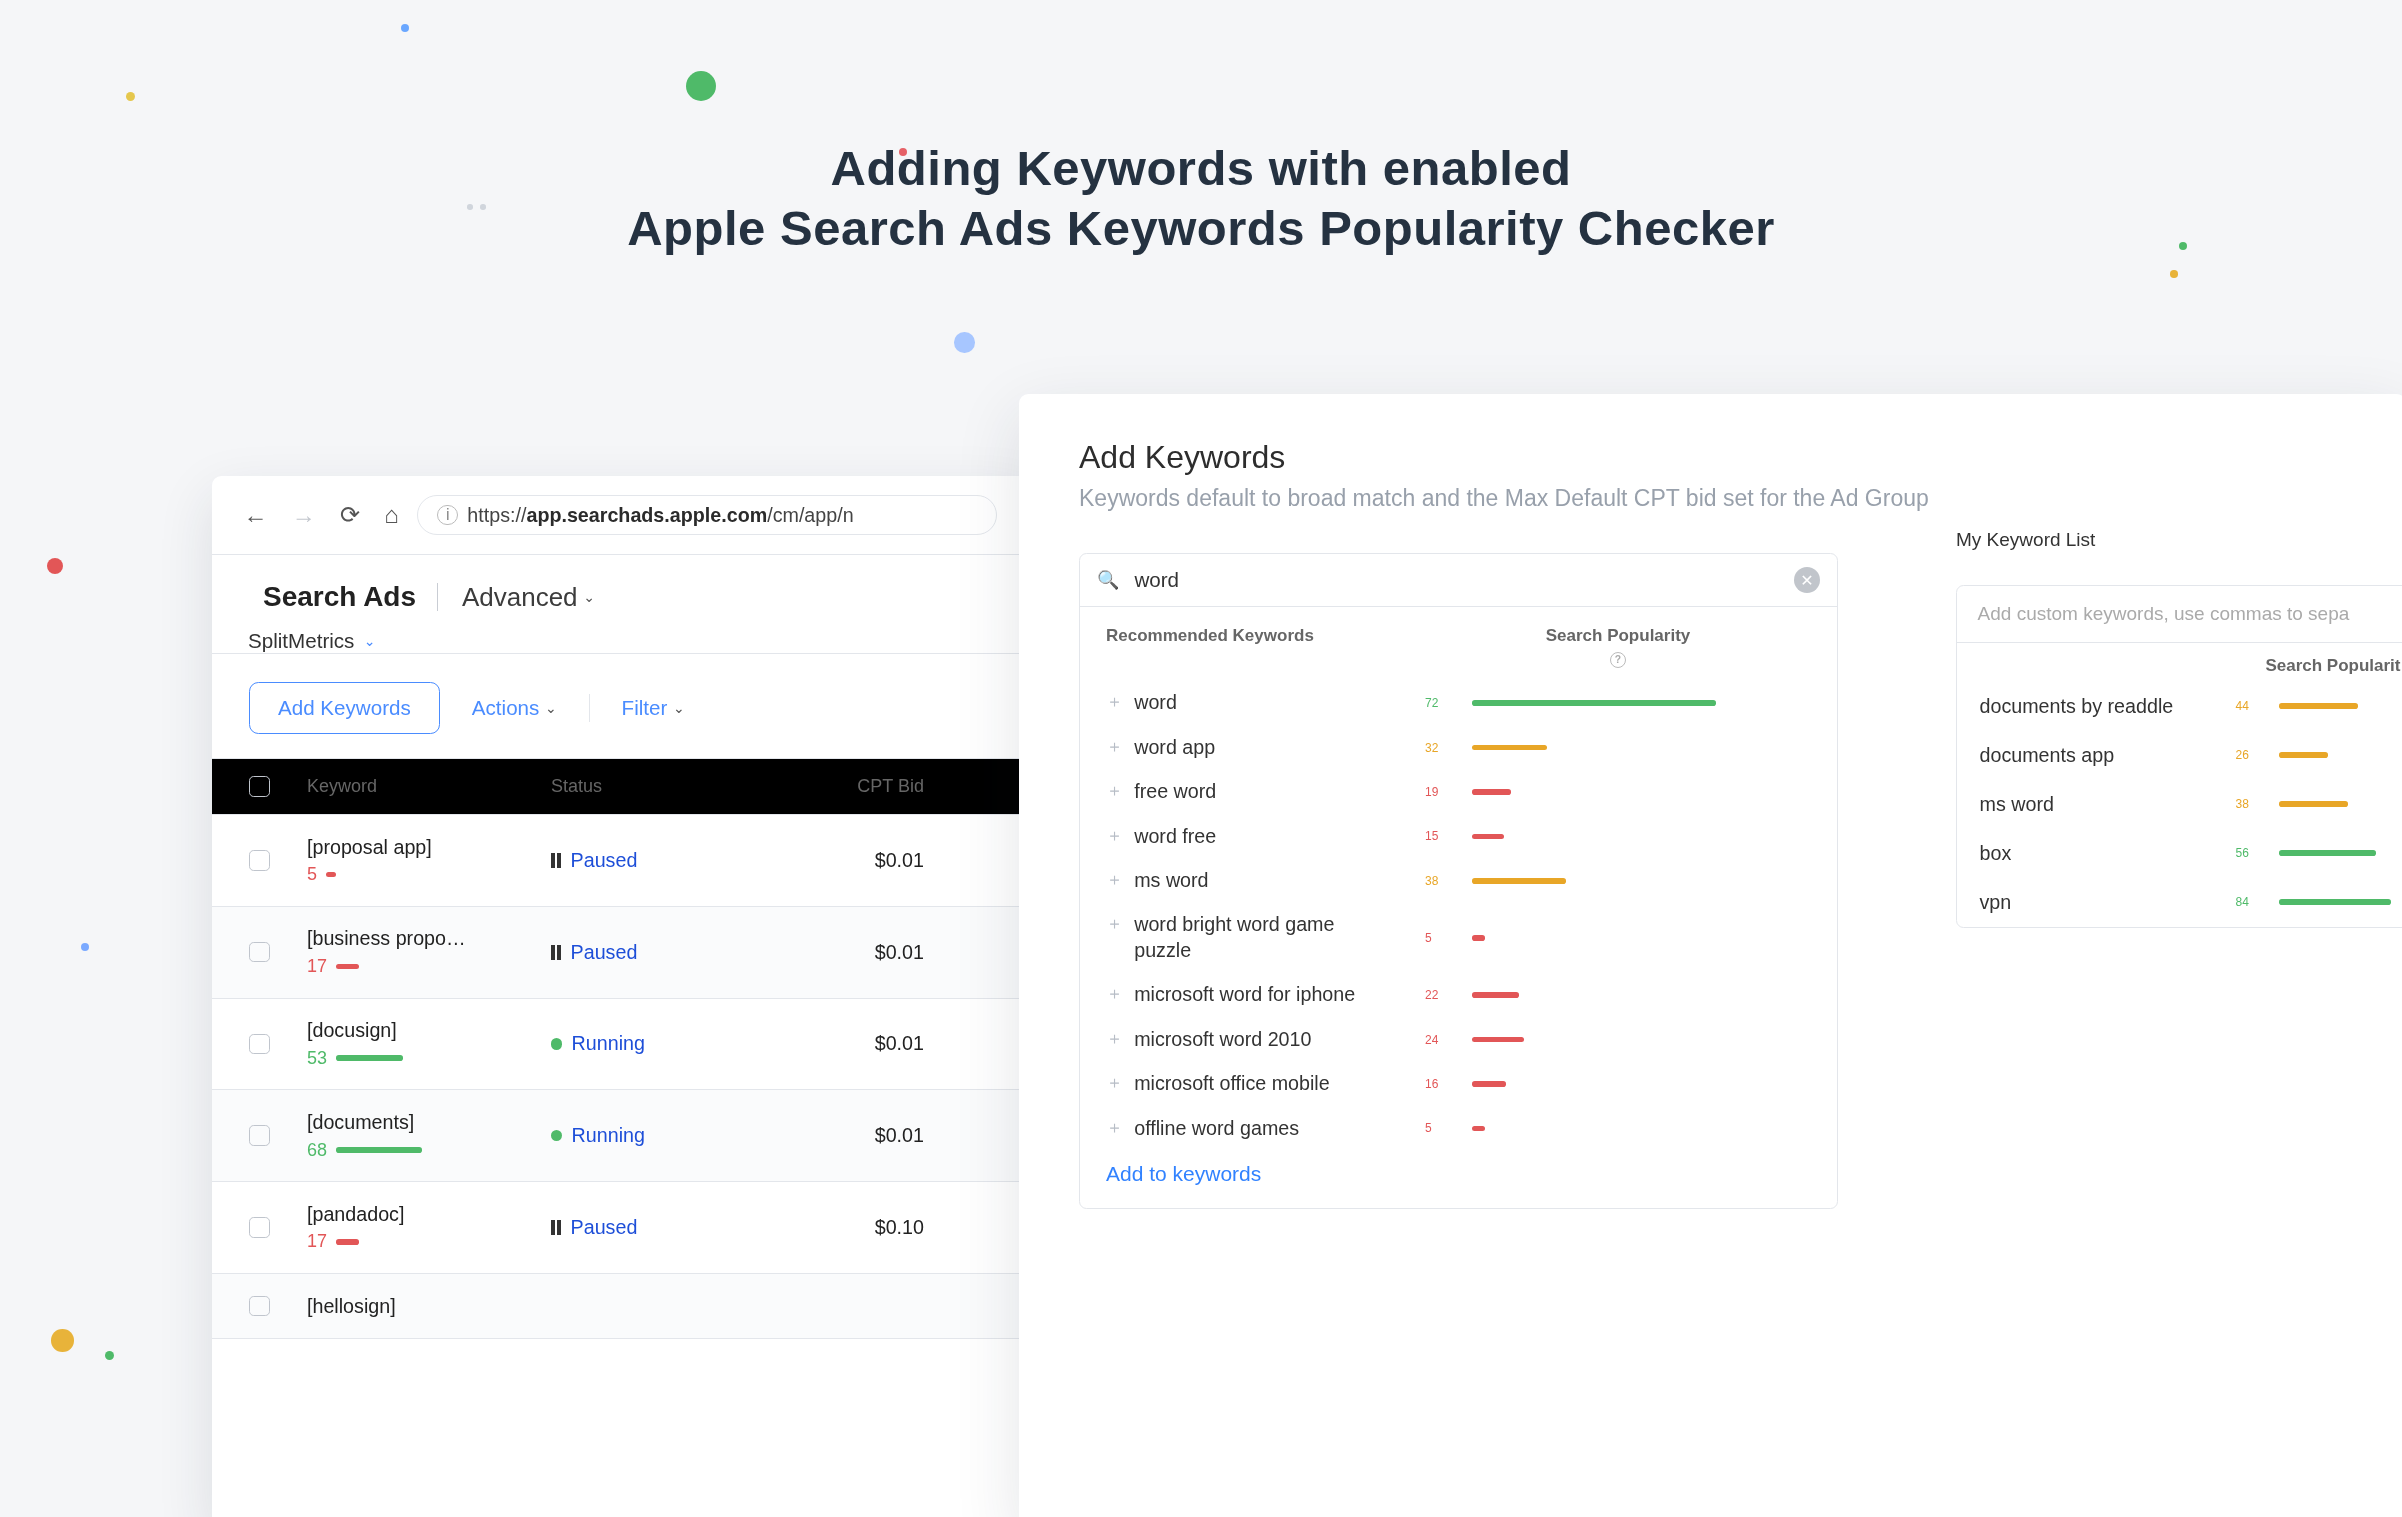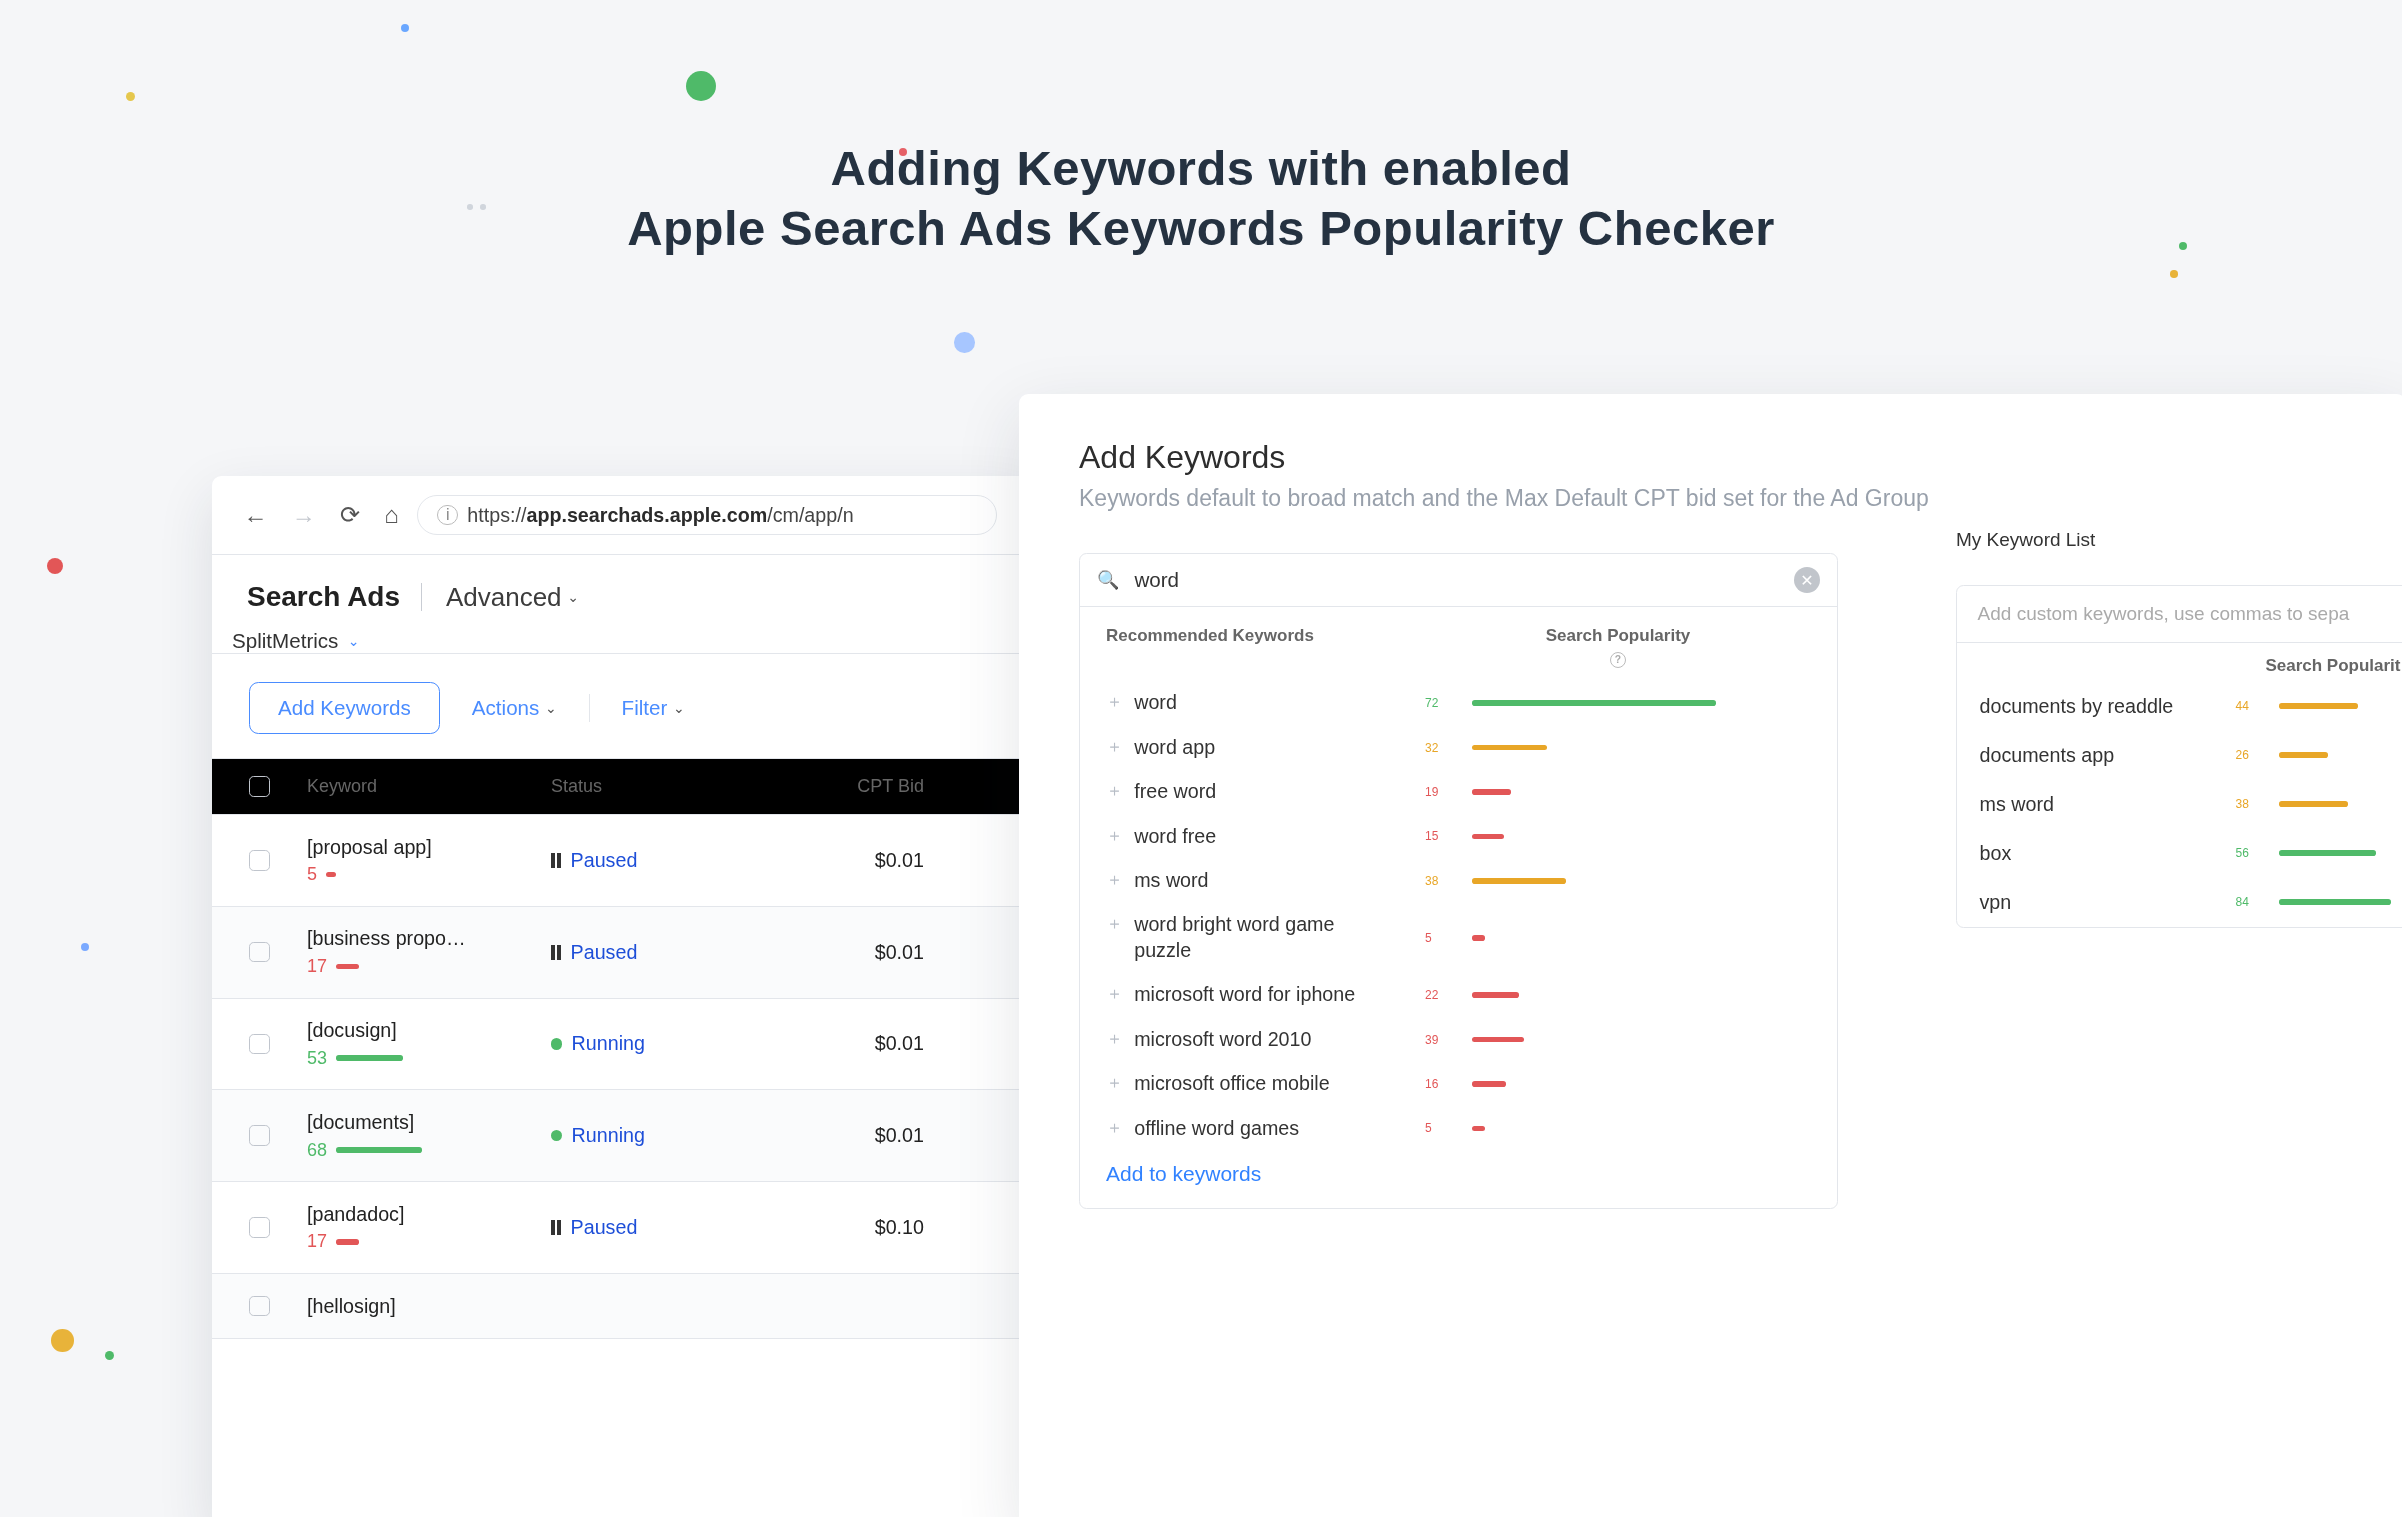--- a/index.html
+++ b/index.html
@@ -71,21 +71,21 @@
   .url-box {
     flex:1; display:flex; align-items:center; gap:9.4px;
     border:0.9px solid var(--border); border-radius:24px;
     padding:7.5px 19px; color:#444; font-size:19.7px;
     min-width:0; overflow:hidden; white-space:nowrap;
   }
   .url-box strong { font-weight:600; color:#2b2b2b; }
   .info-i { font-size:16px; color:#888; border:0.9px solid #bbb; border-radius:50%; width:20.6px; height:20.6px; display:flex; align-items:center; justify-content:center; }
 
   .app-header {
-    padding:26px 37px 0 20px; border-bottom:0.9px solid var(--border);
+    padding:26px 37px 0 36px; border-bottom:0.9px solid var(--border);
   }
   .app-brand { display:flex; align-items:center; gap:15px; font-size:28px; font-weight:600; color:#222; }
   .apple-glyph { font-size:28px; line-height:1; }
   .vsep { width:0.9px; height:28px; background:#c9cdd4; margin-left:5.6px; }
   .mode { font-size:26px; color:#3c3c3c; font-weight:400; display:flex; align-items:center; gap:5.6px; margin-left:9.4px; }
   .chev { font-size:14px; color:#555; }
 
   .crumb { margin-top:16px; display:flex; align-items:center; gap:9.4px; font-size:20.6px; color:#333; }
   .crumb .chev { color:#4a8cff; }
 
@@ -451,21 +451,21 @@
       <span class="txt">microsoft word for iphone</span>
     </div>
     <span class="pop red">22</span>
     <span class="pop-bar bg-red" style="width:47px"></span>
           </div>
           <div class="rec-row">
     <div class="rec-kw">
       <span class="add-plus">＋</span>
       <span class="txt">microsoft word 2010</span>
     </div>
-    <span class="pop red">39</span>
+    <span class="pop red">24</span>
     <span class="pop-bar bg-red" style="width:52px"></span>
           </div>
           <div class="rec-row">
     <div class="rec-kw">
       <span class="add-plus">＋</span>
       <span class="txt">microsoft office mobile</span>
     </div>
     <span class="pop red">16</span>
     <span class="pop-bar bg-red" style="width:34px"></span>
           </div>

